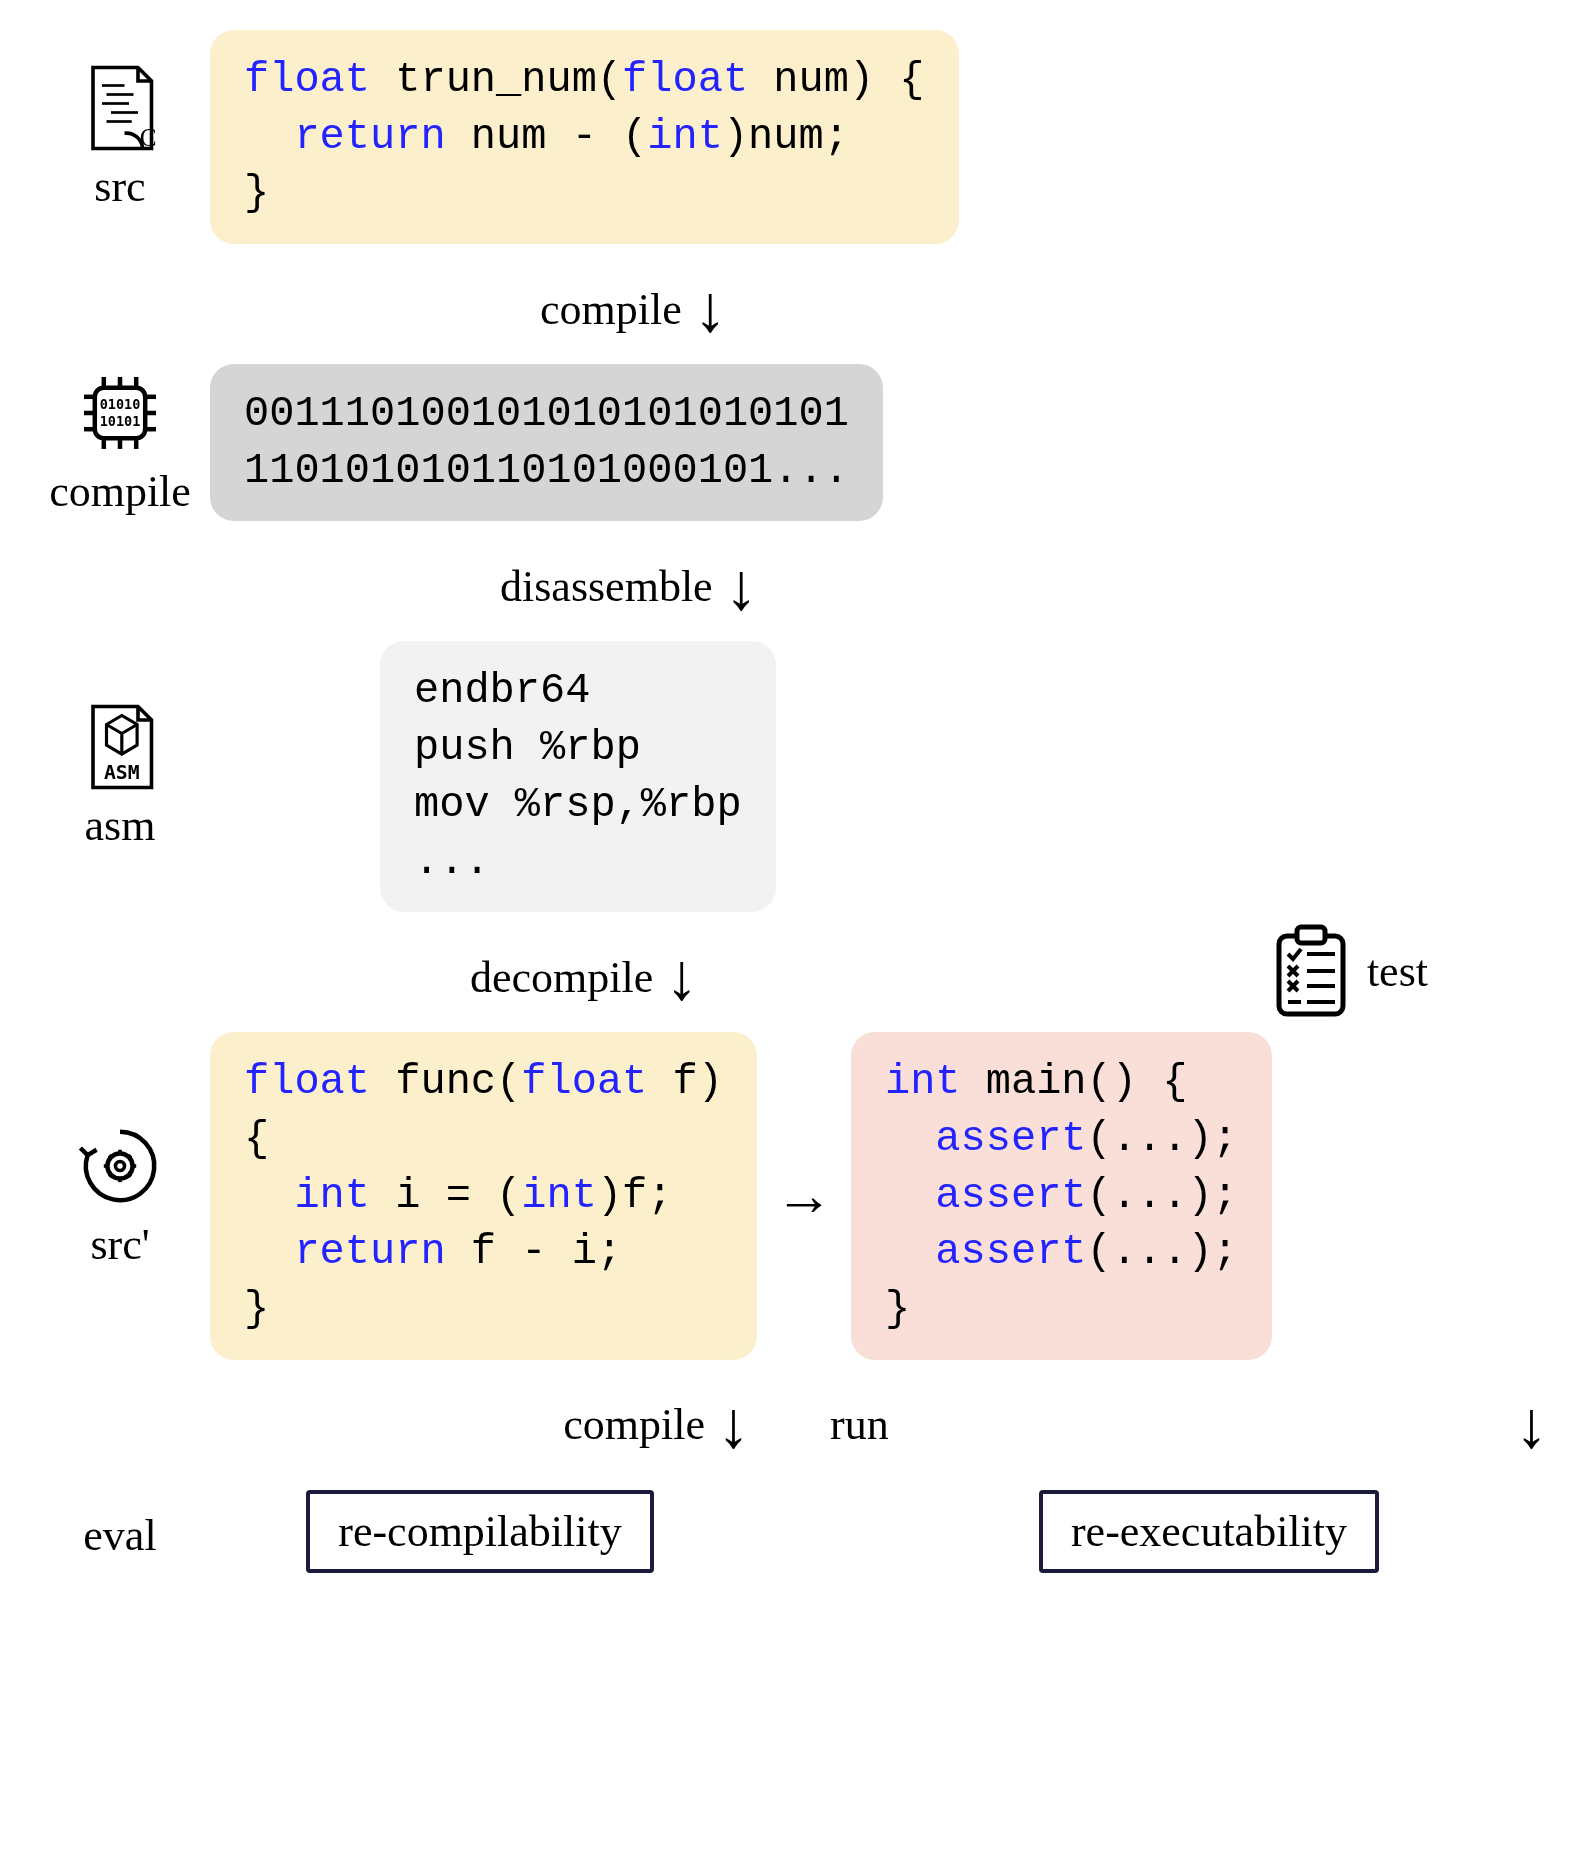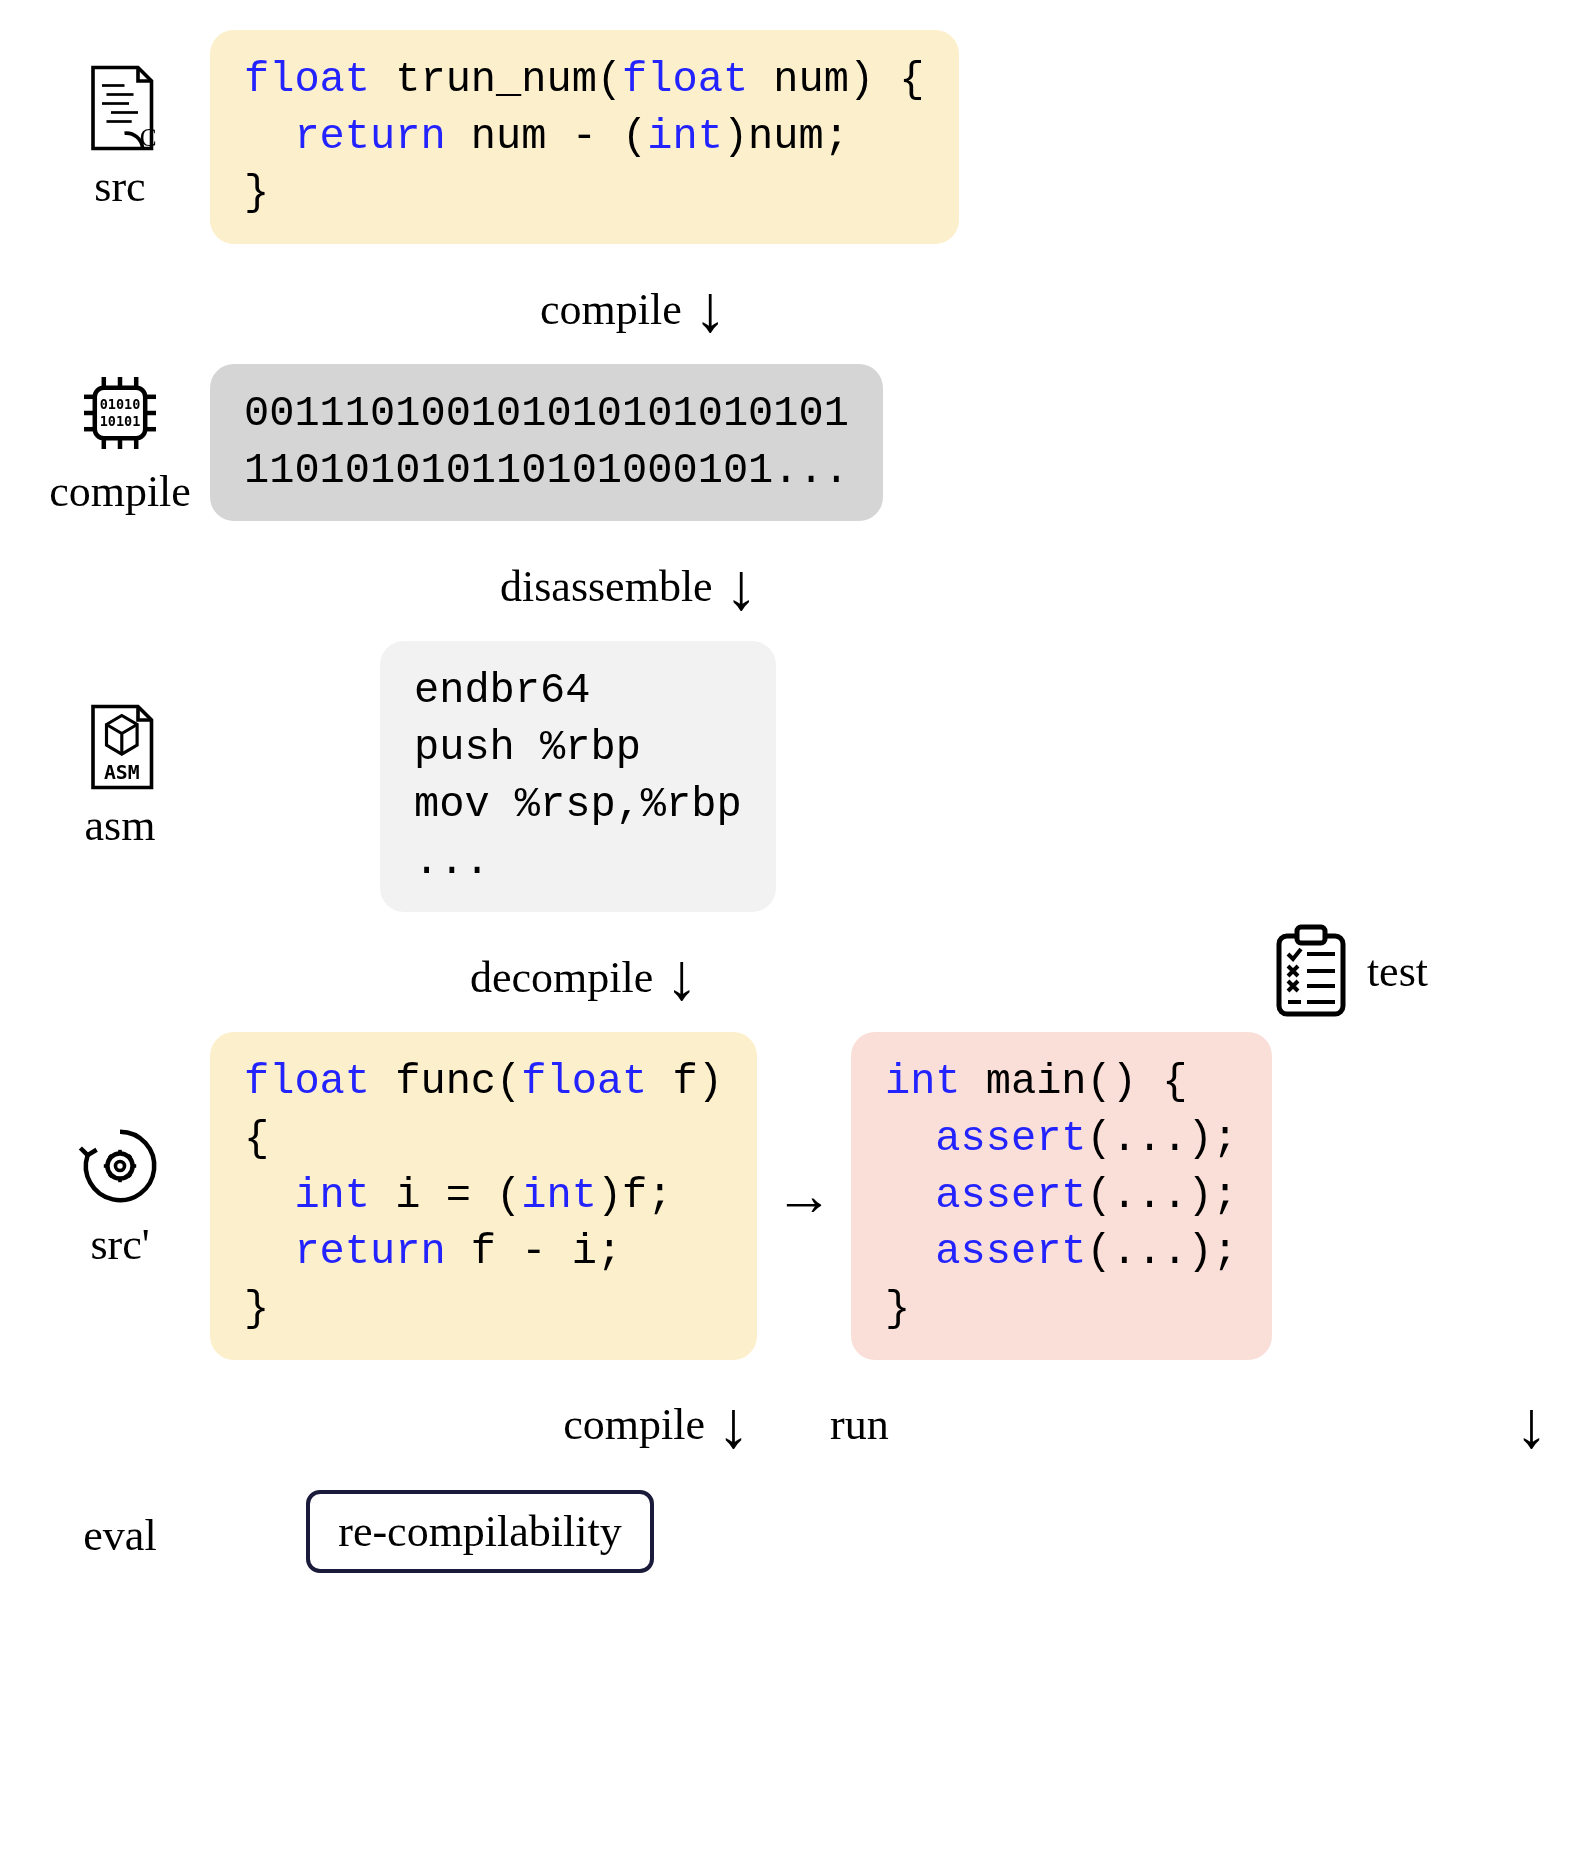--- a/index.html
+++ b/index.html
@@ -66,21 +66,21 @@
   .arrow-down {
     font-size: 66px;
     line-height: 0.6;
   }
   .arrow-right {
     font-size: 58px;
     margin: 0 18px;
   }
   .eval-box {
     border: 4px solid #1a1a3a;
-    border-radius: 14px;
+    border-radius: 4px;
     padding: 12px 28px;
     font-size: 44px;
     background: white;
   }
   .dual-col {
     display: flex;
     align-items: center;
   }
   .test-header {
     display: flex;
@@ -250,16 +250,19 @@
   </div>
 
   <div class="row">
     <div class="label-col">
       <div class="label-text">eval</div>
     </div>
     <div style="flex:1; display:flex; gap:120px;">
       <div style="width:540px; display:flex; justify-content:center;">
         <div class="eval-box">re-compilability</div>
       </div>
+      <div style="flex:1; display:flex; justify-content:center;">
+        <div class="eval-box">re-executability</div>
+      </div>
     </div>
   </div>
 
 </div>
 
 </body></html>

